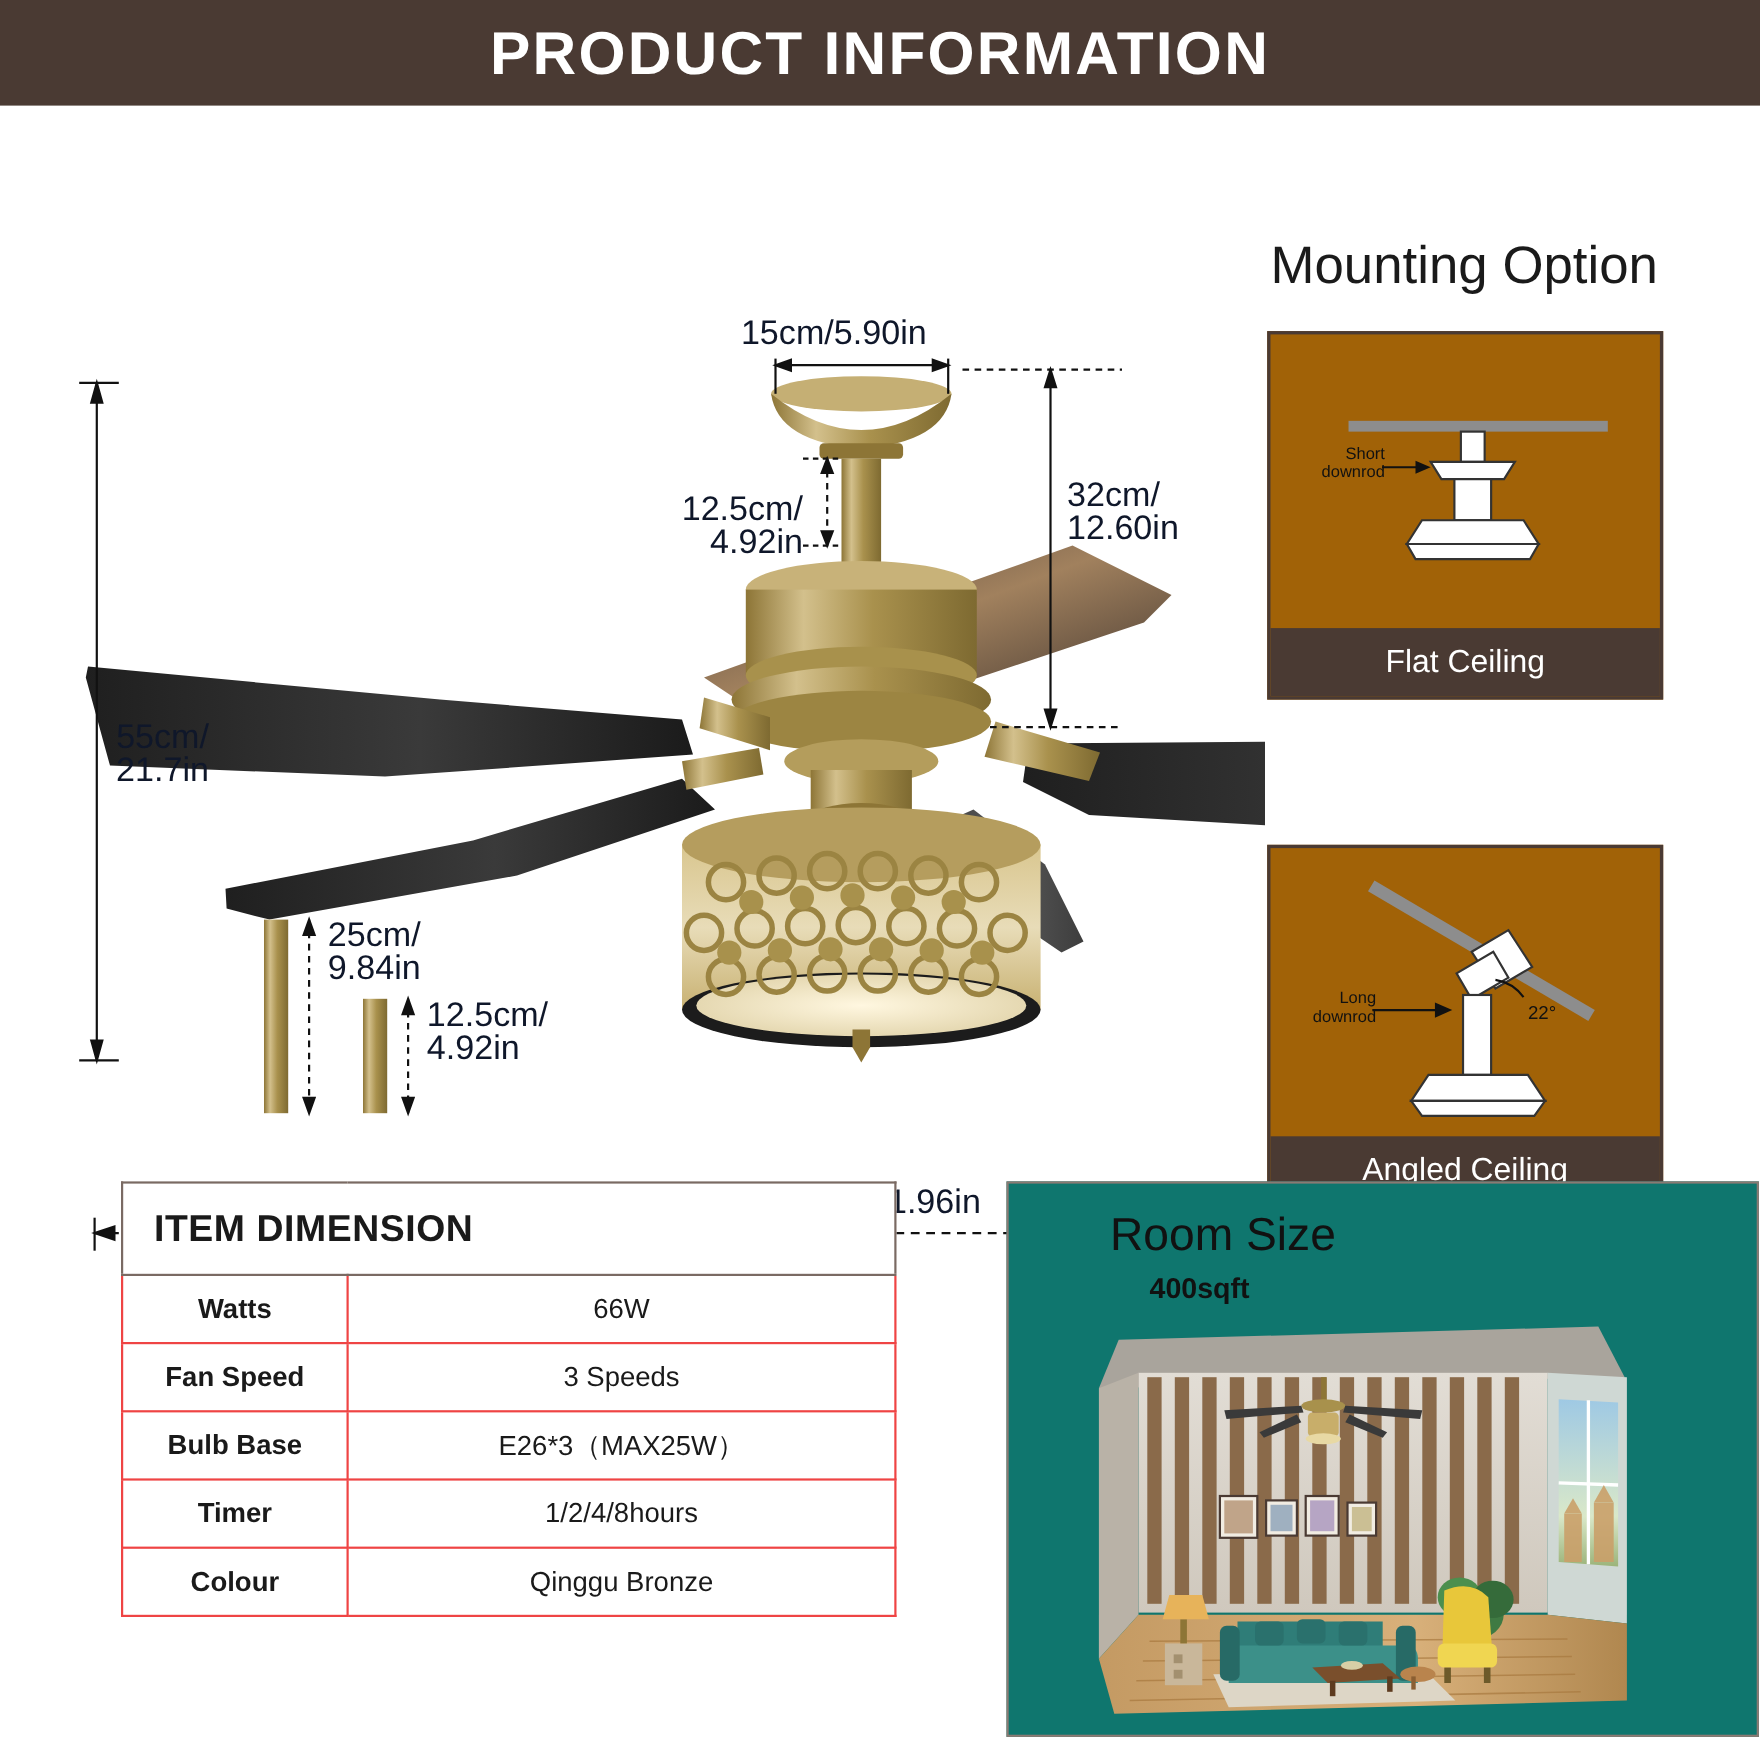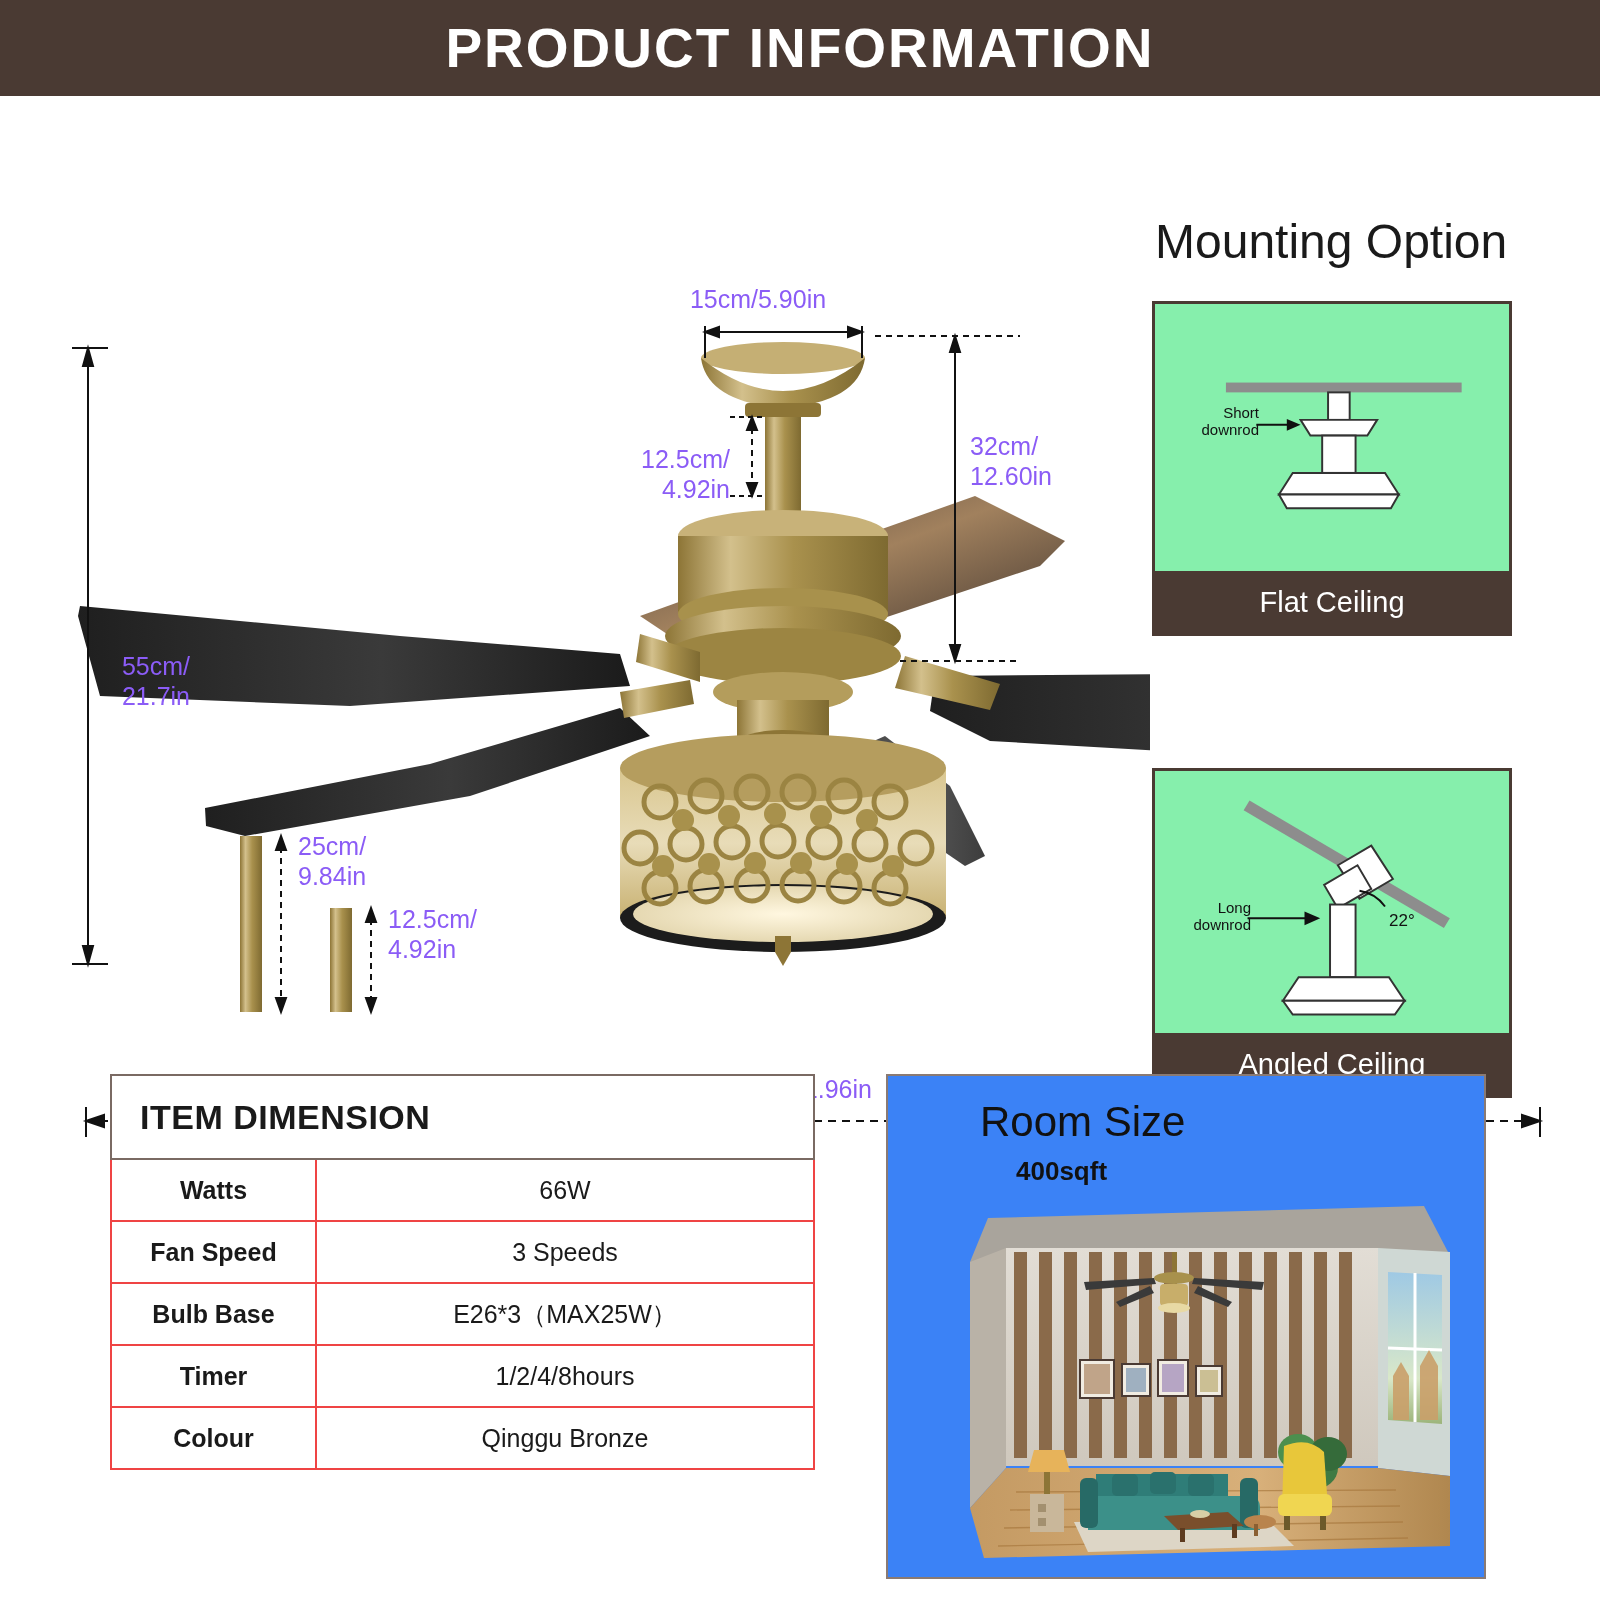--- a/index.html
+++ b/index.html
@@ -35,21 +35,21 @@
   .mounting-title {
     position:absolute;
     left:1155px; top:118px;
     font-size:48px;
     font-weight:normal;
     color:#1a1a1a;
   }
   .mount-box {
     position:absolute;
     border:3px solid #4a3a33;
-    background:#86efac;
+    background:#a16207;
   }
   .mount-box.flat { left:1152px; top:205px; width:360px; height:335px; }
   .mount-box.ang  { left:1152px; top:672px; width:360px; height:330px; }
   .mount-caption {
     position:absolute;
     left:0; bottom:0;
     width:100%;
     height:62px;
     background:#4a3a33;
     color:#fff;
@@ -60,23 +60,23 @@
   .mount-label {
     position:absolute;
     font-size:15px;
     line-height:1.15;
     color:#111;
     text-align:right;
   }
   
   .dim {
     position:absolute;
-    font-size:25px;
+    font-size:31px;
     line-height:1.2;
-    color:#8b5cf6;
+    color:#0f172a;
   }
   .dim.c { text-align:center; }
   .dim.r { text-align:right; }
   
   .bottom-area {
     position:relative;
     width:1600px;
     height:544px;
     padding-left:41px;
   }
@@ -104,24 +104,24 @@
     letter-spacing:0.5px;
   }
   .item-table td.k {
     width:205px;
     font-weight:bold;
     text-align:center;
   }
   .item-table td.v { text-align:center; }
   .room-box {
     position:absolute;
-    left:886px; top:18px;
-    width:600px; height:505px;
+    left:915px; top:18px;
+    width:684px; height:505px;
     border:2px solid #8a7a73;
-    background:#3b82f6;
+    background:#0f766e;
     overflow:hidden;
   }
   .room-title {
     position:absolute; left:92px; top:22px;
     font-size:42px; color:#111;
   }
   .room-sub {
     position:absolute; left:128px; top:80px;
     font-size:26px; font-weight:bold; color:#111;
   }

